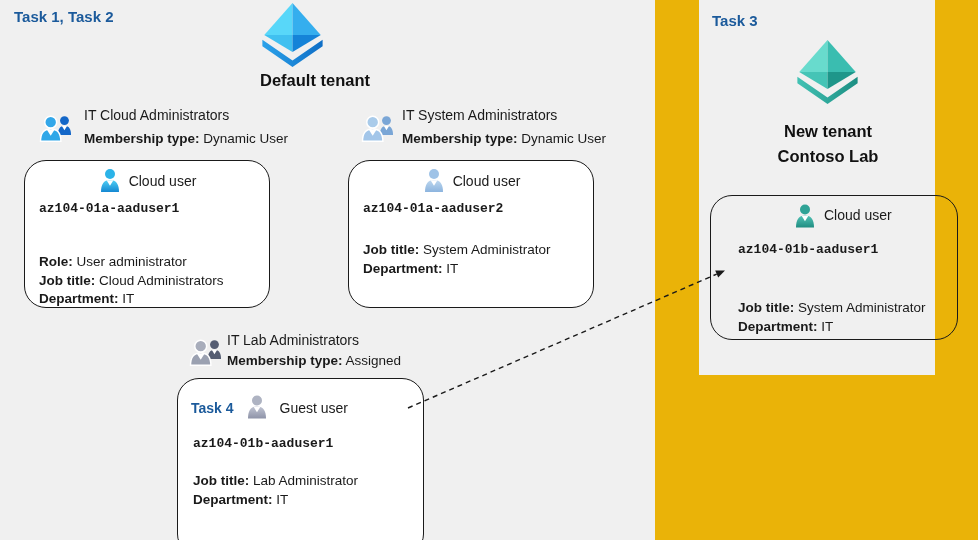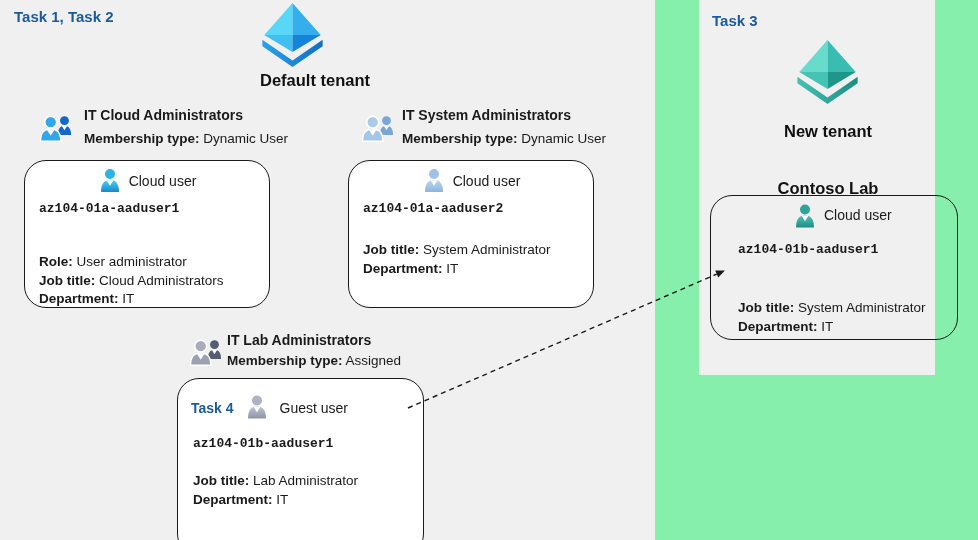--- a/index.html
+++ b/index.html
@@ -1,23 +1,23 @@
 <!DOCTYPE html>
 <html><head>
 <meta charset="utf-8">
 <style>
   html,body{margin:0;padding:0;background:#fff;}
-  .stage{position:relative;width:978px;height:540px;background:#86efac;
+  .stage{position:relative;width:978px;height:540px;background:#eab308;
          font-family:"Liberation Sans",sans-serif;color:#1a1a1a;overflow:hidden;}
   .panel{position:absolute;background:#f0f0f0;}
   #left-panel{left:0;top:0;width:655px;height:540px;}
   #right-panel{left:699px;top:0;width:236px;height:375px;}
   .task-label{position:absolute;font-weight:bold;font-size:15px;color:#1b5a9b;white-space:nowrap;}
   .tenant-name{position:absolute;font-weight:bold;font-size:16.5px;color:#111;text-align:center;white-space:nowrap;}
-  .group-name{position:absolute;font-weight:bold;font-size:14px;white-space:nowrap;}
+  .group-name{position:absolute;font-weight:normal;font-size:14px;white-space:nowrap;}
   .membership{position:absolute;font-size:13.5px;white-space:nowrap;}
   .membership b{font-weight:bold;}
   .card{position:absolute;border:1.4px solid #1a1a1a;border-radius:22px;background:#ffffff;box-sizing:border-box;}
   .card.transparent{background:transparent;}
   .card-header{position:absolute;left:0;right:0;top:7px;display:flex;align-items:center;justify-content:center;gap:7px;font-size:14px;}
   .username{position:absolute;font-weight:bold;font-size:13px;white-space:nowrap;font-family:Liberation Mono, monospace;}
   .fields{position:absolute;font-size:13.5px;line-height:18.5px;white-space:nowrap;}
   .fields b{font-weight:bold;}
   .icon{position:absolute;}
   .hdr-task{font-weight:bold;font-size:14px;color:#1b5a9b;}
@@ -186,21 +186,21 @@
         </linearGradient>
       </defs>
       <polygon points="0,39 32,61 64,39 64,46 32,68 0,46" fill="url(#chevT)"></polygon>
       <polygon points="32,0 2,34 32,34" fill="#68dbcd"></polygon>
       <polygon points="32,0 62,34 32,34" fill="#3abdb0"></polygon>
       <polygon points="2,34 32,52 32,34" fill="#45c4b6"></polygon>
       <polygon points="62,34 32,34 32,52" fill="#1e968a"></polygon>
     </svg>
   </div>
   <div class="tenant-name" style="left:758px;top:122px;width:140px;">New tenant</div>
-  <div class="tenant-name" style="left:758px;top:147px;width:140px;margin-top:32px;">Contoso Lab</div>
+  <div class="tenant-name" style="left:758px;top:147px;width:140px;">Contoso Lab</div>
 
   <div class="card transparent" style="left:710px;top:195px;width:248px;height:145px;">
     <span class="icon" style="left:82px;top:7px;">
       <svg width="24" height="27" viewBox="0 0 24 26">
         <defs>
             <linearGradient id="bodyTeal" x1="0" y1="0" x2="0" y2="1">
           <stop offset="0" stop-color="#53c3b6"></stop>
               <stop offset="1" stop-color="#1f8d81"></stop>
             </linearGradient>
           </defs>

